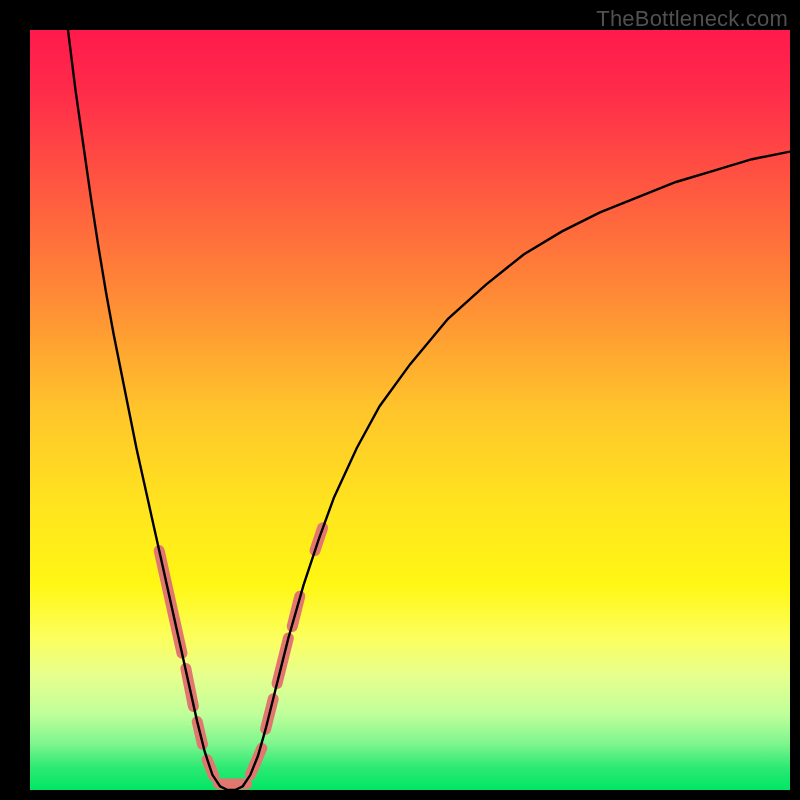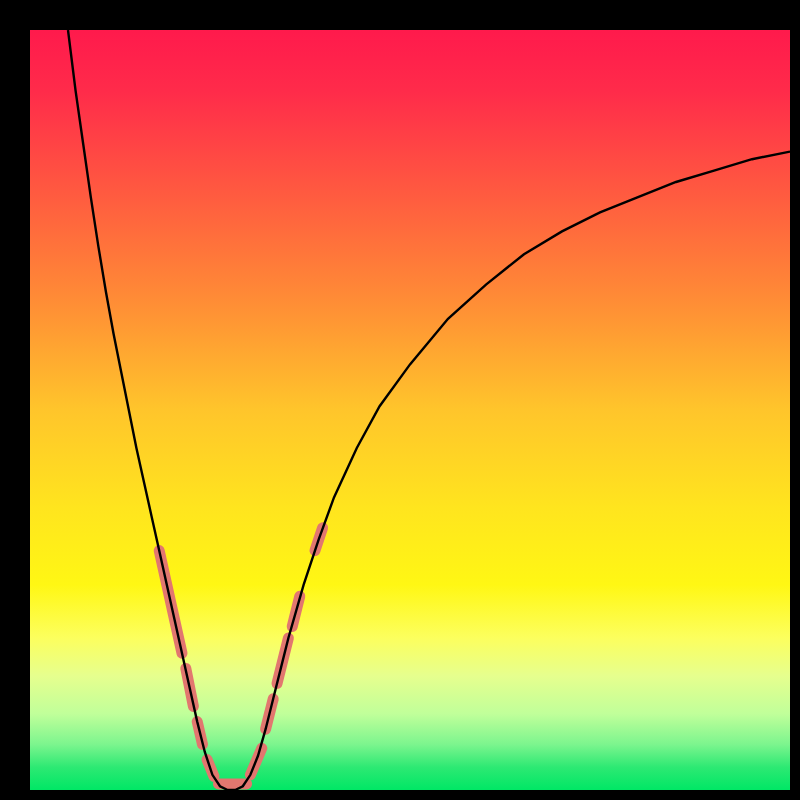--- a/index.html
+++ b/index.html
@@ -88,14 +88,15 @@
           <line x1="31.000" y1="92.000" x2="32.000" y2="88.000" stroke="#e2776f" vector-effect="non-scaling-stroke" stroke-linecap="round" style="stroke-width: 11px;"></line>
           <line x1="32.500" y1="86.000" x2="34.000" y2="80.000" stroke="#e2776f" vector-effect="non-scaling-stroke" stroke-linecap="round" style="stroke-width: 11px;"></line>
           <line x1="34.500" y1="78.500" x2="35.500" y2="74.500" stroke="#e2776f" vector-effect="non-scaling-stroke" stroke-linecap="round" style="stroke-width: 11px;"></line>
           <line x1="37.500" y1="68.500" x2="38.500" y2="65.500" stroke="#e2776f" vector-effect="non-scaling-stroke" stroke-linecap="round" style="stroke-width: 11px;"></line>
         </g>
       <path id="curve-path" fill="none" d="M5.000 0.000 L6.000 8.000 L7.000 15.000 L8.000 22.000 L9.000 28.500 L10.000 34.500 L11.000 40.000 L12.000 45.000 L13.000 50.000 L14.000 55.000 L15.000 59.500 L16.000 64.000 L17.000 68.500 L18.000 73.000 L19.000 77.500 L20.000 82.000 L21.000 86.500 L22.000 91.000 L23.000 95.000 L24.000 98.000 L25.000 99.500 L26.000 100.000 L27.000 100.000 L28.000 99.500 L29.000 98.000 L30.000 95.500 L31.000 92.000 L32.000 88.000 L33.000 84.000 L34.000 80.000 L36.000 73.000 L38.000 67.000 L40.000 61.500 L43.000 55.000 L46.000 49.500 L50.000 44.000 L55.000 38.000 L60.000 33.500 L65.000 29.500 L70.000 26.500 L75.000 24.000 L80.000 22.000 L85.000 20.000 L90.000 18.500 L95.000 17.000 L100.000 16.000" stroke="#000000" stroke-width="0.316" vector-effect="non-scaling-stroke" style="stroke-width: 2.4px;"></path>
     </svg>
 
   </div>
 
+  <div class="watermark">TheBottleneck.com</div>
 
 </div>
 
 </body></html>

